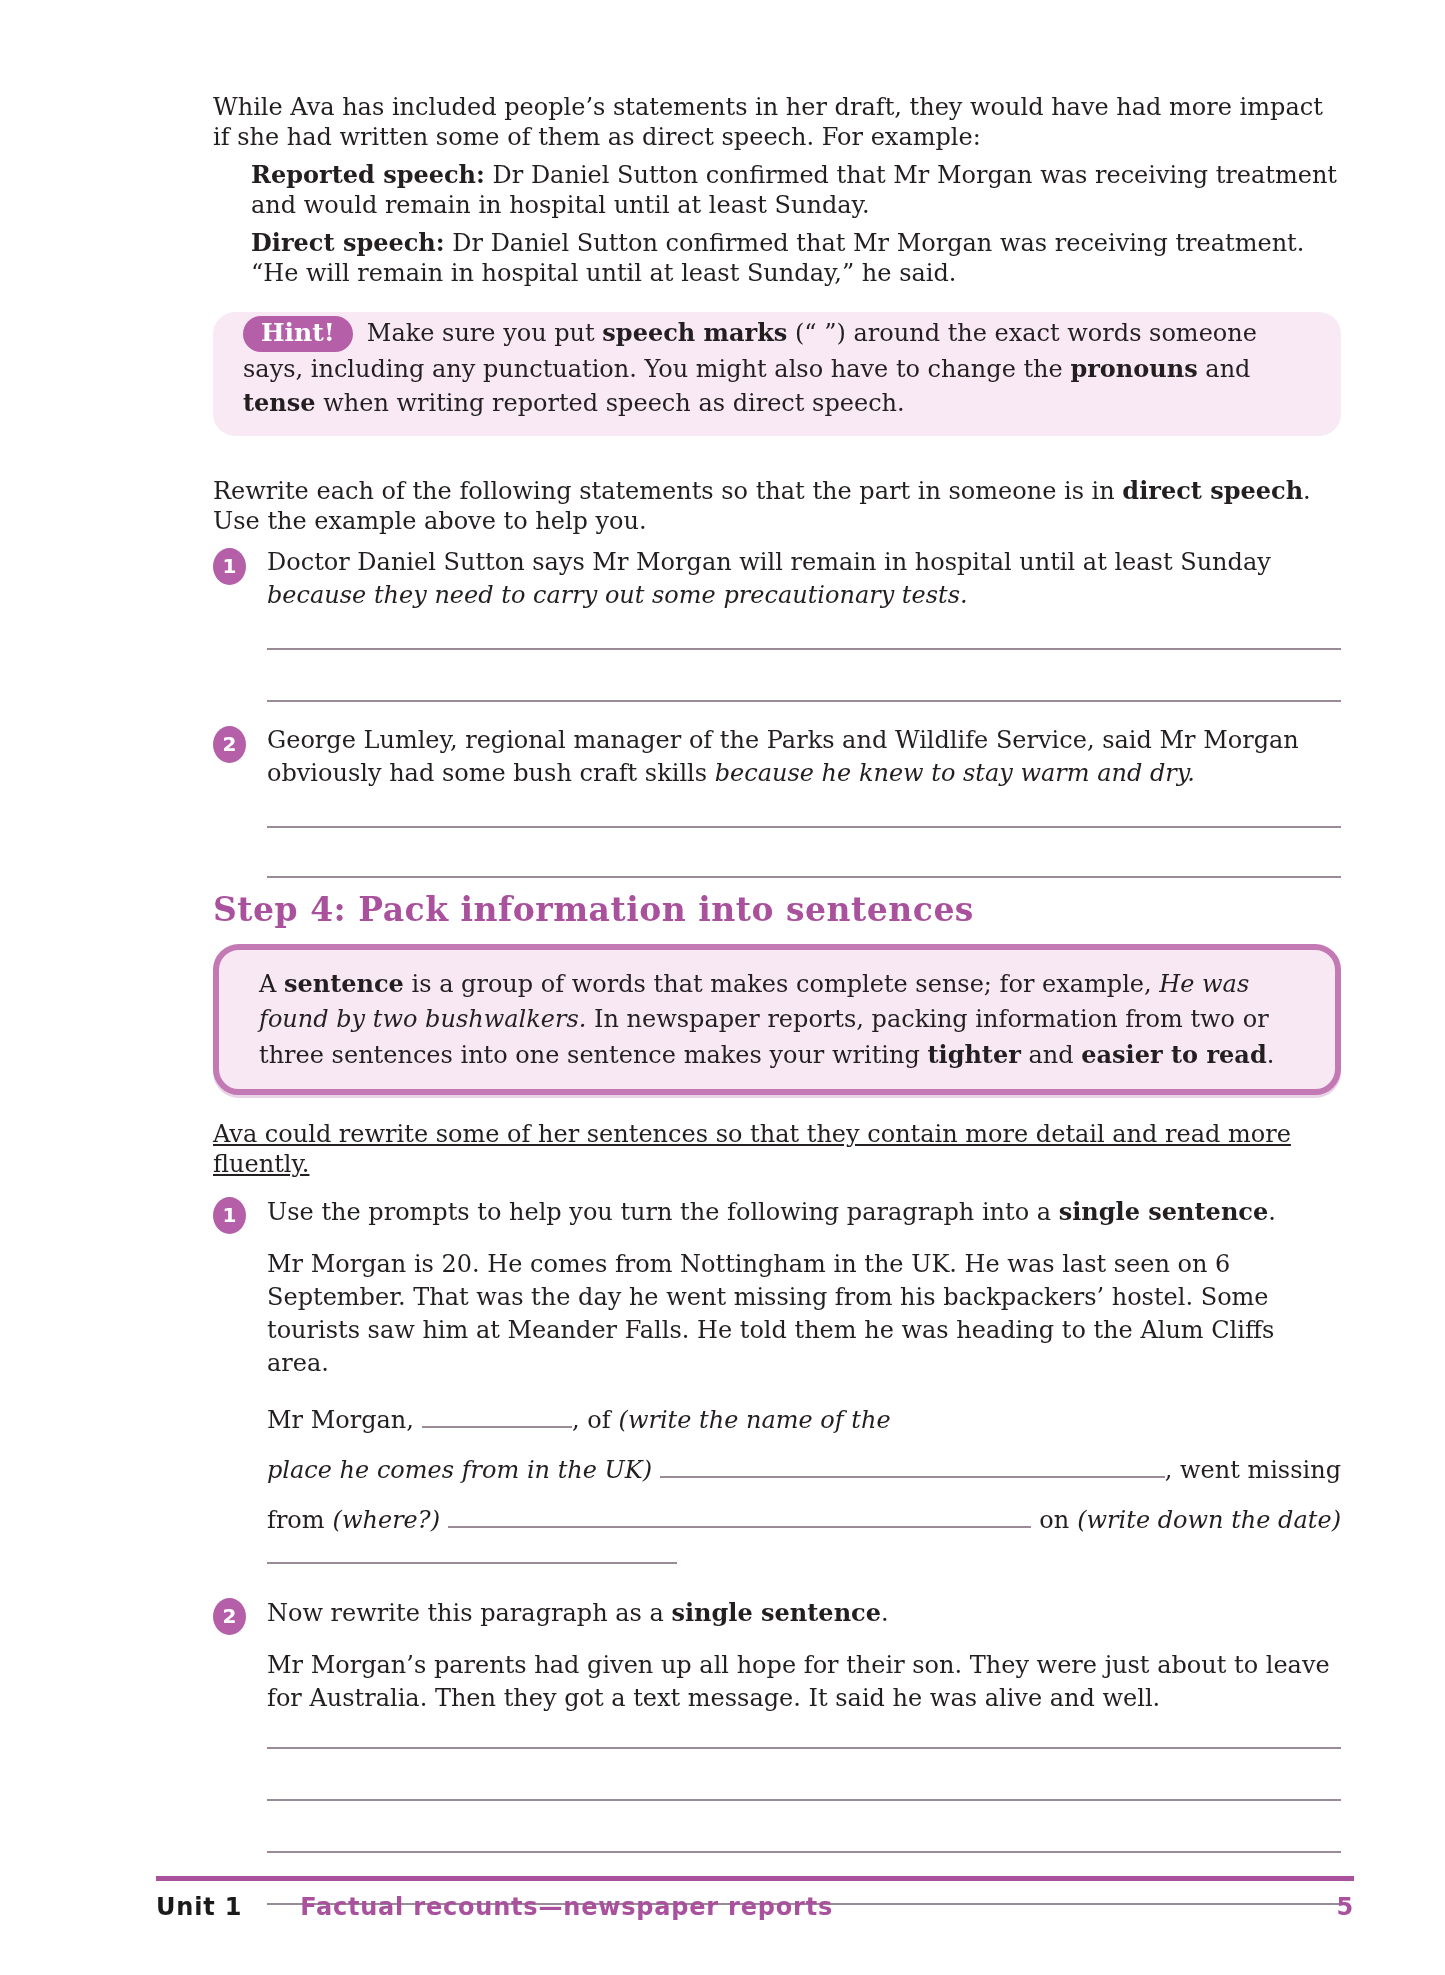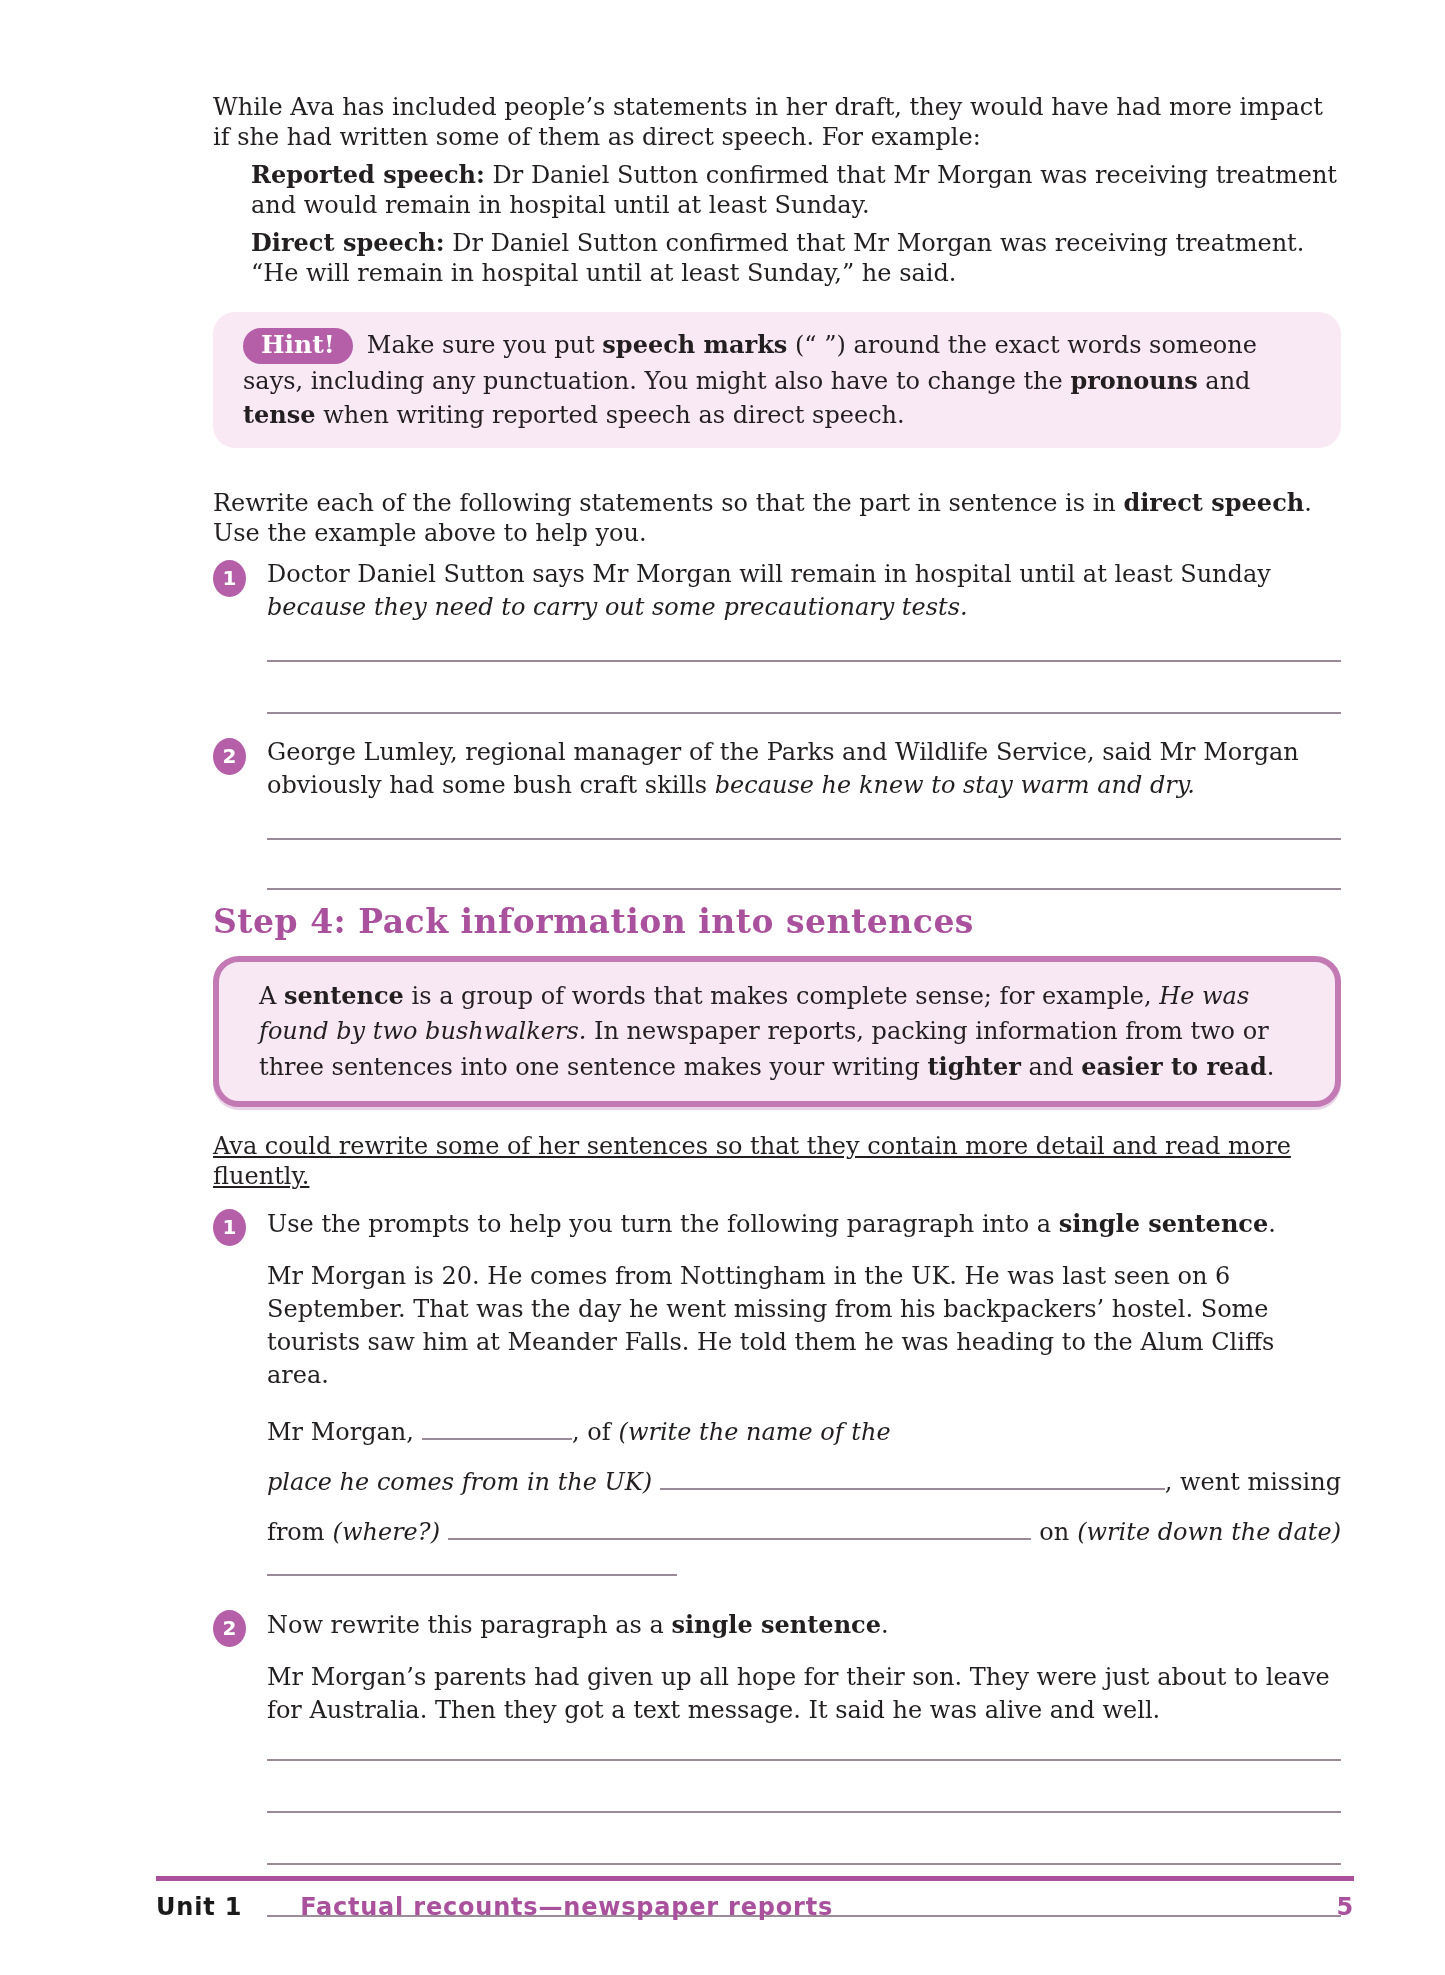--- a/index.html
+++ b/index.html
@@ -31,21 +31,21 @@
   .b { font-weight: bold; }
   .i { font-style: italic; }
 
   .example-block { margin-left: 38px; margin-top: 8px; }
   .example-para { margin-top: 8px; }
 
   .hint-box {
     margin-top: 24px;
     background: var(--hint-bg);
     border-radius: 22px;
-    padding: 16px 30px 16px 30px;
+    padding: 4px 30px 16px 30px;
     line-height: 34px;
   }
   .hint-badge {
     display: inline-block;
     background: var(--badge-bg);
     color: #ffffff;
     font-weight: bold;
     border-radius: 19px;
     padding: 2px 18px 4px 18px;
     margin-right: 14px;
@@ -162,21 +162,21 @@
 
     <div class="example-block">
       <p class="example-para"><span class="b">Reported speech:</span><span> Dr Daniel Sutton confirmed that Mr Morgan was receiving treatment and would remain in hospital until at least Sunday.</span></p>
       <p class="example-para"><span class="b">Direct speech:</span><span> Dr Daniel Sutton confirmed that Mr Morgan was receiving treatment. “He will remain in hospital until at least Sunday,” he said.</span></p>
     </div>
 
     <div class="hint-box">
       <span class="hint-badge">Hint!</span><span>Make sure you put </span><span class="b">speech marks</span><span> (“ ”) around the exact words someone says, including any punctuation. You might also have to change the </span><span class="b">pronouns</span><span> and </span><span class="b">tense</span><span> when writing reported speech as direct speech.</span>
     </div>
 
-    <p class="rewrite-para"><span>Rewrite each of the following statements so that the part in sentence is in </span><span class="b">direct speech</span><span>. Use the example above to help you.</span></p>
+    <p class="rewrite-para"><span>Rewrite each of the following statements so that the part in someone is in </span><span class="b">direct speech</span><span>. Use the example above to help you.</span></p>
 
     <div class="item-row">
       <div class="item-num">1</div>
       <div class="item-body"><span>Doctor Daniel Sutton says Mr Morgan will remain in hospital until at least Sunday </span><span class="i">because they need to carry out some precautionary tests.</span></div>
     </div>
     <div class="answer-line al-1"></div>
     <div class="answer-line al-2"></div>
 
     <div class="item-row item2-gap">
       <div class="item-num">2</div>

